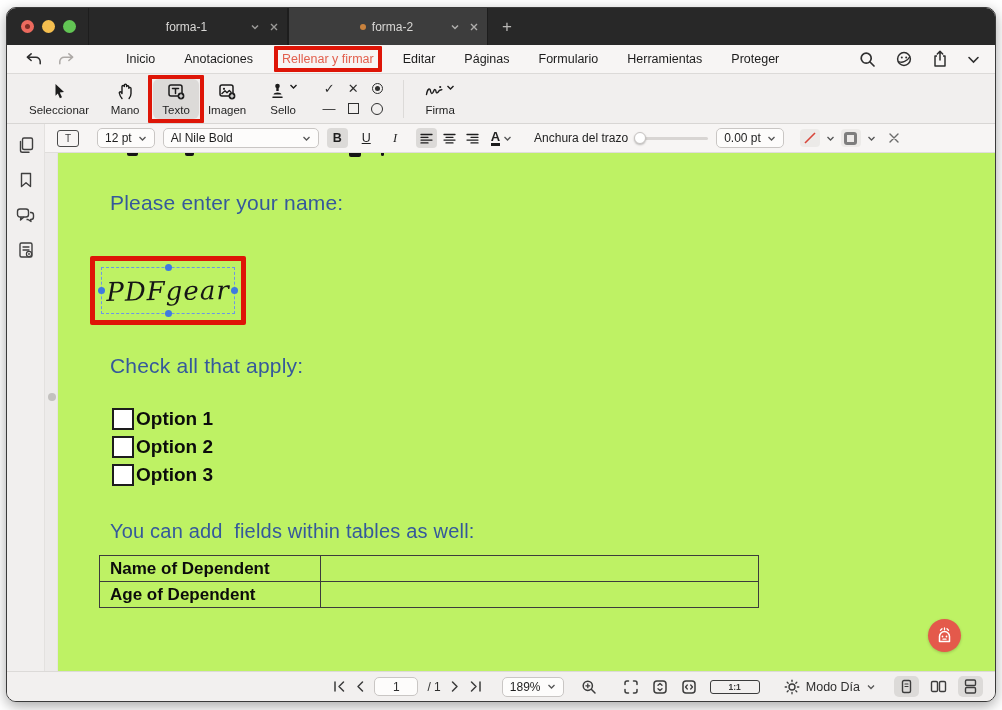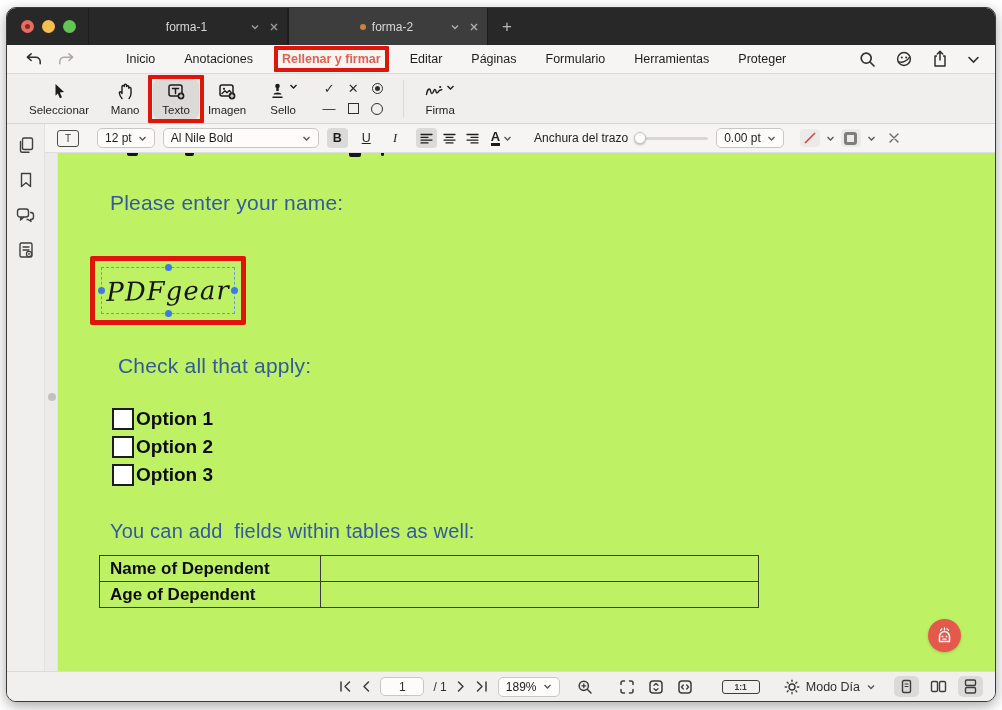--- a/index.html
+++ b/index.html
@@ -23,21 +23,21 @@
   .mod-dot { width:6px; height:6px; border-radius:50%; background:#c9823d; display:inline-block; }
   .tab .tctl { display:flex; align-items:center; gap:9px; color:#9b9a98; }
   .newtab { display:flex; align-items:center; padding:0 14px; color:#b9b8b6; font-size:17px; }
 
   
   .menubar { height:29px; background:#f7f5f4; border-bottom:1px solid #dcdad8;
              display:flex; align-items:center; flex:none; font-size:12.5px; color:#1c1c1c; }
   .hist { display:flex; gap:16px; padding:0 0 0 18px; }
   .menu-items { display:flex; gap:29px; margin-left:51px; align-items:center; }
   .mitem { position:relative; white-space:nowrap; cursor:default; }
-  .mitem.active { color:#e2604e;font-weight:bold; }
+  .mitem.active { color:#e2604e; }
   .redbox { position:absolute; border:4px solid #de1507; border-radius:1px; pointer-events:none; z-index:6; }
   .mitem .redbox { inset:-6px -8px; }
   .menu-right { margin-left:auto; display:flex; align-items:center; gap:19px; padding-right:15px; }
 
   
   .toolbar { height:50px; background:#f1efee; border-bottom:1px solid #d8d6d4;
              display:flex; align-items:center; flex:none; padding:0 14px; }
   .tbtn { display:flex; flex-direction:column; align-items:center; justify-content:center;
           gap:3px; min-width:56px; padding:3px 8px; font-size:11.5px; color:#1f1f1f; position:relative; }
   .tbtn.active { background:#dcdad8; border-radius:6px; min-width:46px; }
@@ -104,21 +104,21 @@
 
   
   .statusbar { height:30px; background:#f2f0ef; border-top:1px solid #dcdad8; flex:none;
                display:flex; align-items:center; justify-content:flex-end; font-size:12px; color:#2e2e2e;
                padding-right:12px; }
   .nav-group { display:flex; align-items:center; gap:9px; }
   .pagebox { width:44px; height:19px; border:1px solid #c9c6c4; border-radius:5px; background:#fdfcfb;
              display:flex; align-items:center; justify-content:center; }
   .chip { width:25px; height:21px; border-radius:5px; display:flex; align-items:center; justify-content:center; }
   .chip.on { background:#dcdad8; }
-  .ratio { font-size:8.5px; border:1.4px solid #3c3c3c; border-radius:3px; padding:1px 12px; color:#3c3c3c; font-weight:700;margin-left:16px;}
+  .ratio { font-size:8.5px; border:1.4px solid #3c3c3c; border-radius:3px; padding:1px 18px; color:#3c3c3c; font-weight:700;}
   svg.ic { display:block; }
 </style>
 </head>
 <body>
 
 <div class="window">
 
   <div class="titlebar">
     <div class="traffic">
       <span class="tl tl-close"></span>
@@ -384,21 +384,21 @@
           <div class="sig-redbox">
             <div class="sig-sel">
               <span class="sig-handle" style="left:calc(50% - 3.5px); top:-4px"></span>
               <span class="sig-handle" style="left:calc(50% - 3.5px); bottom:-4px"></span>
               <span class="sig-handle" style="top:calc(50% - 3.5px); left:-4px"></span>
               <span class="sig-handle" style="top:calc(50% - 3.5px); right:-4px"></span>
               <span class="sig-text">PDFgear</span>
             </div>
           </div>
 
-          <div class="doc-h" style="left:60px; top:201px">Check all that apply:</div>
+          <div class="doc-h" style="left:52px; top:201px">Check all that apply:</div>
 
           <div class="opt-row" style="top:252px">
             <span class="opt-box"></span>
             <span class="opt-label">Option 1</span>
           </div>
           <div class="opt-row" style="top:280px">
             <span class="opt-box"></span>
             <span class="opt-label">Option 2</span>
           </div>
           <div class="opt-row" style="top:308px">
@@ -444,21 +444,21 @@
           <path d="M7.5 2 L3 6.5 L7.5 11" fill="none" stroke="#3c3c3c" stroke-width="1.5" stroke-linecap="round" stroke-linejoin="round"></path>
         </svg>
       <span class="pagebox">1</span>
       <span>/ 1</span>
       <svg class="ic" width="10" height="13" viewBox="0 0 10 13">
           <path d="M2.5 2 L7 6.5 L2.5 11" fill="none" stroke="#3c3c3c" stroke-width="1.5" stroke-linecap="round" stroke-linejoin="round"></path>
         </svg>
       <svg class="ic" width="14" height="13" viewBox="0 0 14 13">
           <path d="M11 2 V11 M2.5 2 L7 6.5 L2.5 11" fill="none" stroke="#3c3c3c" stroke-width="1.5" stroke-linecap="round" stroke-linejoin="round"></path>
         </svg>
-      <span class="drop" style="margin-left:0">
+      <span class="drop" style="margin-left:10px">
         <span>189%</span>
         <svg class="ic" width="9" height="7" viewBox="0 0 9 7">
             <path d="M1.5 2 L4.5 5 L7.5 2" fill="none" stroke="#555" stroke-width="1.3"></path>
           </svg>
       </span>
       <svg class="ic" style="margin-left:8px" width="16" height="16" viewBox="0 0 16 16">
           <circle cx="6.8" cy="6.8" r="4.6" fill="none" stroke="#3c3c3c" stroke-width="1.5"></circle>
           <path d="M10.3 10.3 L14 14" stroke="#3c3c3c" stroke-width="1.5" stroke-linecap="round"></path>
           <path d="M6.8 4.9 V8.7 M4.9 6.8 H8.7" stroke="#3c3c3c" stroke-width="1.3" stroke-linecap="round"></path>
         </svg>

